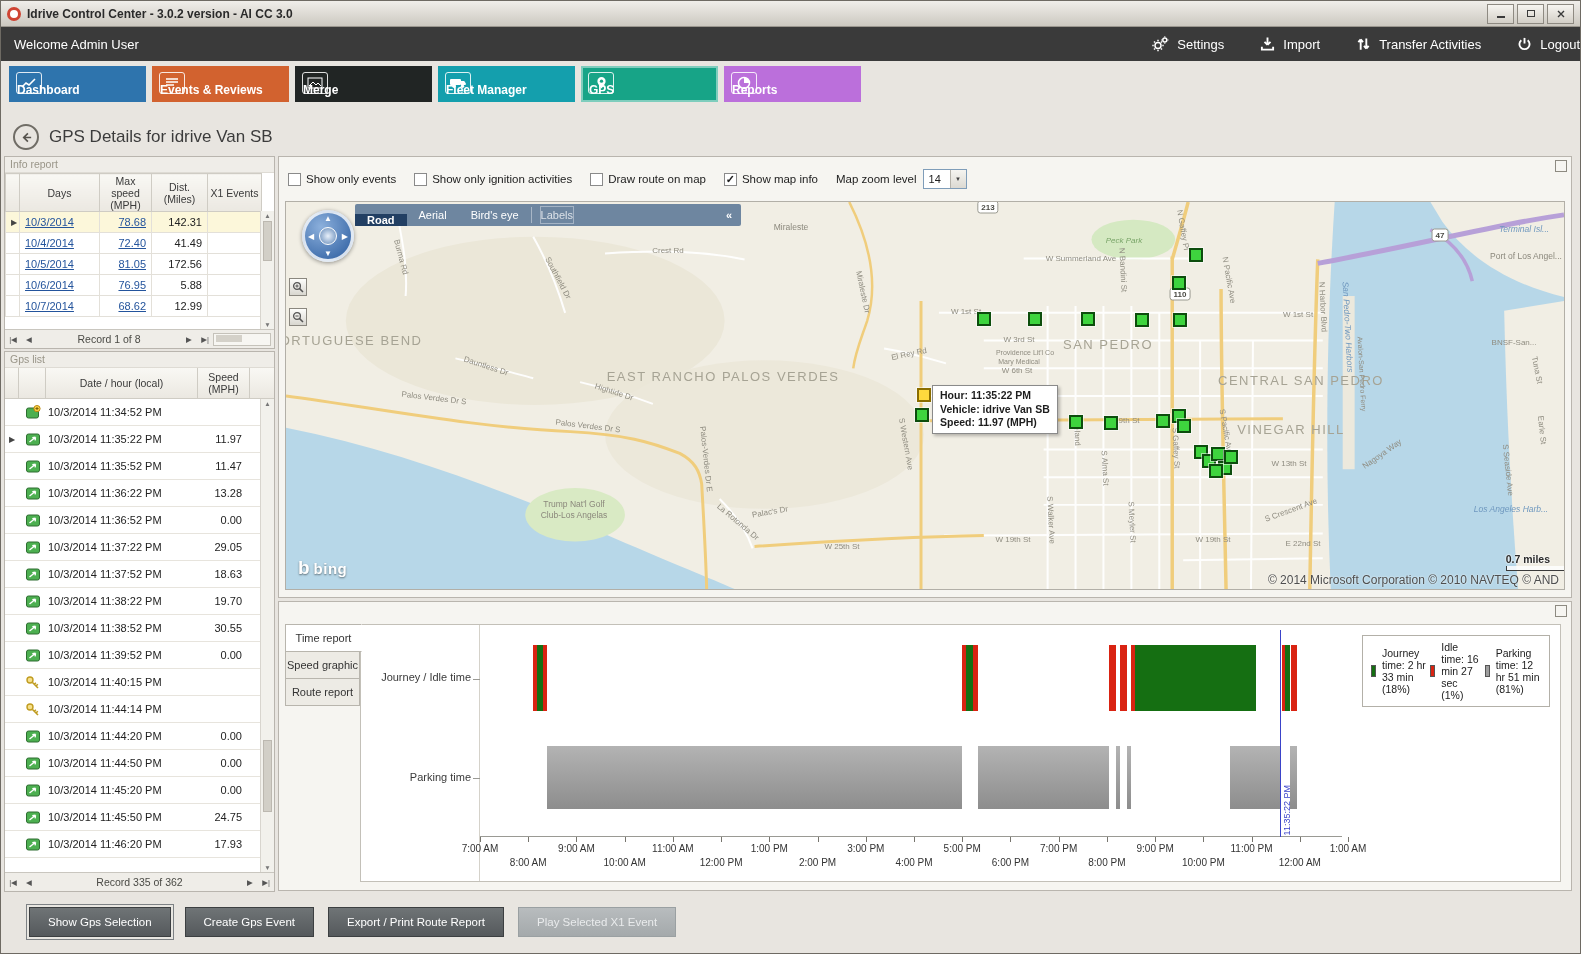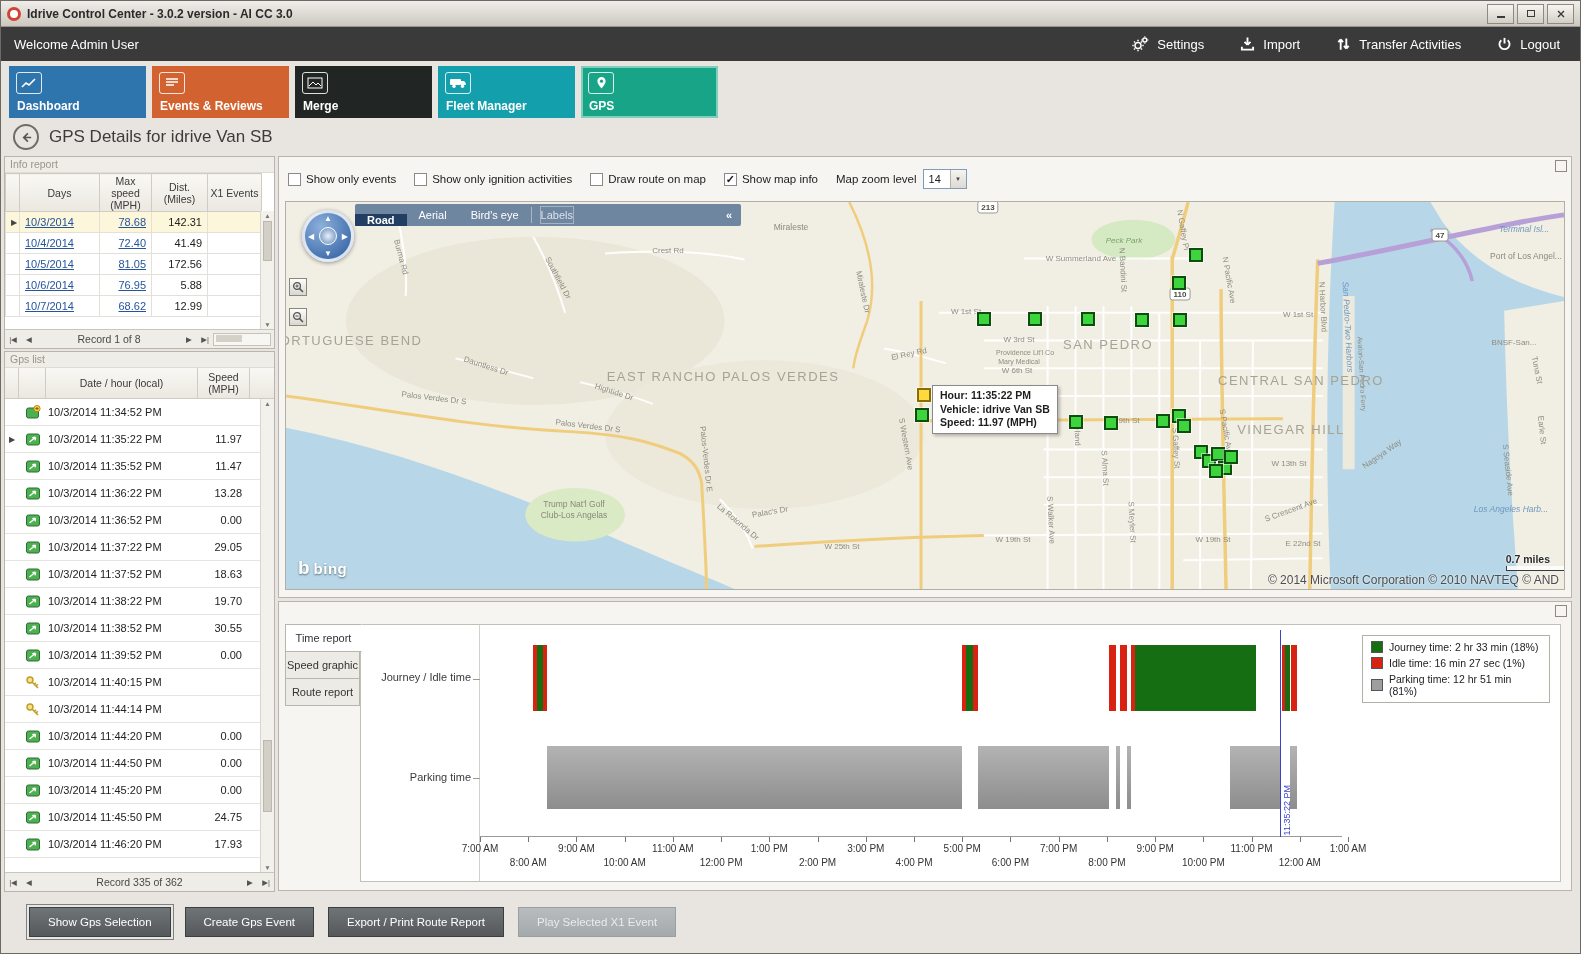--- a/index.html
+++ b/index.html
@@ -16,27 +16,27 @@
   .win-controls{margin-left:auto;display:flex;gap:3px;}
   .wbtn{width:25px;height:18px;background:linear-gradient(#f7f5f1,#d3cfc7);
     border:1px solid #8e8a82;display:flex;align-items:center;justify-content:center;}
   .wc-min i{display:block;width:8px;height:2px;background:#3a3a3a;margin-top:6px;}
   .wc-max i{display:block;width:8px;height:7px;border:1.5px solid #3a3a3a;box-sizing:border-box;}
 
   
   .menubar{position:absolute;left:0;top:26px;right:0;height:34px;background:#3a3a3a;
     display:flex;align-items:center;color:#fff;}
   .welcome{padding-left:13px;font-size:13px;}
-  .menu-actions{margin-left:auto;display:flex;gap:36px;align-items:center;padding-right:20px;}
+  .menu-actions{margin-left:auto;display:flex;gap:36px;align-items:center;}
   .maction{display:flex;align-items:center;gap:8px;font-size:13px;cursor:default;}
 
   
   .tiles{position:absolute;left:0;top:60px;right:0;height:58px;display:flex;gap:6px;
     padding:5px 8px;box-sizing:border-box;}
-  .tile{width:137px;height:52px;position:relative;color:#fff;}
+  .tile{width:137px;height:36px;position:relative;color:#fff;}
   .tile.sel{box-shadow:inset 0 0 0 2px rgba(255,255,255,.45);}
   .tile-icon{position:absolute;left:7px;top:6px;width:26px;height:22px;
     border:1.5px solid rgba(255,255,255,.85);border-radius:3px;display:flex;
     align-items:center;justify-content:center;box-sizing:border-box;}
   .tile-label{position:absolute;left:8px;bottom:5px;font-size:12px;font-weight:bold;}
 
   
   .pagebar{position:absolute;left:0;top:118px;right:0;height:36px;display:flex;
     align-items:center;padding-left:12px;gap:10px;}
   .back-btn{width:26px;height:26px;border-radius:50%;border:2px solid #706d66;
@@ -166,21 +166,21 @@
   .bar.j.idle{background:#d92312;}
   .bar.p{top:121px;height:63px;background:linear-gradient(#b3b3b3,#8d8d8d);}
   .tickmark{position:absolute;bottom:39px;width:1px;height:5px;background:#77756e;}
   .ticklab{position:absolute;bottom:27px;transform:translateX(-50%);font-size:10px;color:#333;white-space:nowrap;}
   .ticklab.low{bottom:13px;}
   .cursor{position:absolute;top:5px;bottom:44px;width:1px;background:#3a43c9;z-index:2;}
   .cursor-label{position:absolute;bottom:46px;writing-mode:vertical-rl;transform:rotate(180deg);
     font-size:9px;color:#3a43c9;margin-left:2px;z-index:2;}
   .chart-legend{position:relative;}
   #legend{margin:10px 10px 0 14px;border:1px solid #b3b0a8;padding:5px 8px;display:flex;
-    flex-direction:column;gap:4px;font-size:10.5px;color:#222;background:#fff;}
+    flex-direction:row;gap:4px;font-size:10.5px;color:#222;background:#fff;}
   .leg-row{display:flex;align-items:center;gap:6px;}
   .sw{width:12px;height:12px;border:1px solid #555;box-sizing:border-box;display:inline-block;}
 
   
   .footer{position:absolute;left:0;top:898px;right:0;height:46px;display:flex;
     align-items:center;gap:14px;padding-left:28px;}
   .fbtn{height:30px;padding:0 18px;background:linear-gradient(#6f7476,#55595c);
     border:1px solid #3c3f41;color:#fff;font-size:11.5px;font-family:inherit;}
   .fbtn.focused{box-shadow:0 0 0 2px #e8e6e1,0 0 0 3px #7d8184;}
   .fbtn.disabled{background:linear-gradient(#b8bcbe,#a4a9ab);color:#e9ebec;border-color:#9aa0a2;}
@@ -285,20 +285,29 @@
       <span class="tile-label">Fleet Manager</span>
     </div>
     <div class="tile sel" style="background: rgb(23, 164, 135);">
       <span class="tile-icon">
           <svg width="11" height="14" viewBox="0 0 12 14">
             <path d="M6 13 C3 9 1.5 7 1.5 5 a4.5 4.5 0 1 1 9 0 C10.5 7 9 9 6 13 Z" fill="#fff"></path>
             <circle cx="6" cy="5" r="1.8" fill="#17a487"></circle>
           </svg>
         </span>
       <span class="tile-label">GPS</span>
+    </div>
+    <div class="tile" style="background: rgb(187, 111, 219);">
+      <span class="tile-icon">
+          <svg width="14" height="14" viewBox="0 0 14 14">
+            <circle cx="7" cy="7" r="5.5" fill="none" stroke="#fff" stroke-width="1.5"></circle>
+            <path d="M7 7 V1.5 A5.5 5.5 0 0 1 12.5 7 Z" fill="#fff"></path>
+          </svg>
+        </span>
+      <span class="tile-label">Reports</span>
     </div>
   </div>
 
   <div class="pagebar">
     <span class="back-btn">
       <svg width="13" height="13" viewBox="0 0 14 14">
           <path d="M8.5 2.5 L4 7 L8.5 11.5 M4 7 H12" stroke="#56534d" stroke-width="1.8" fill="none"></path>
         </svg>
     </span>
     <span class="page-title">GPS Details for idrive Van SB</span>

